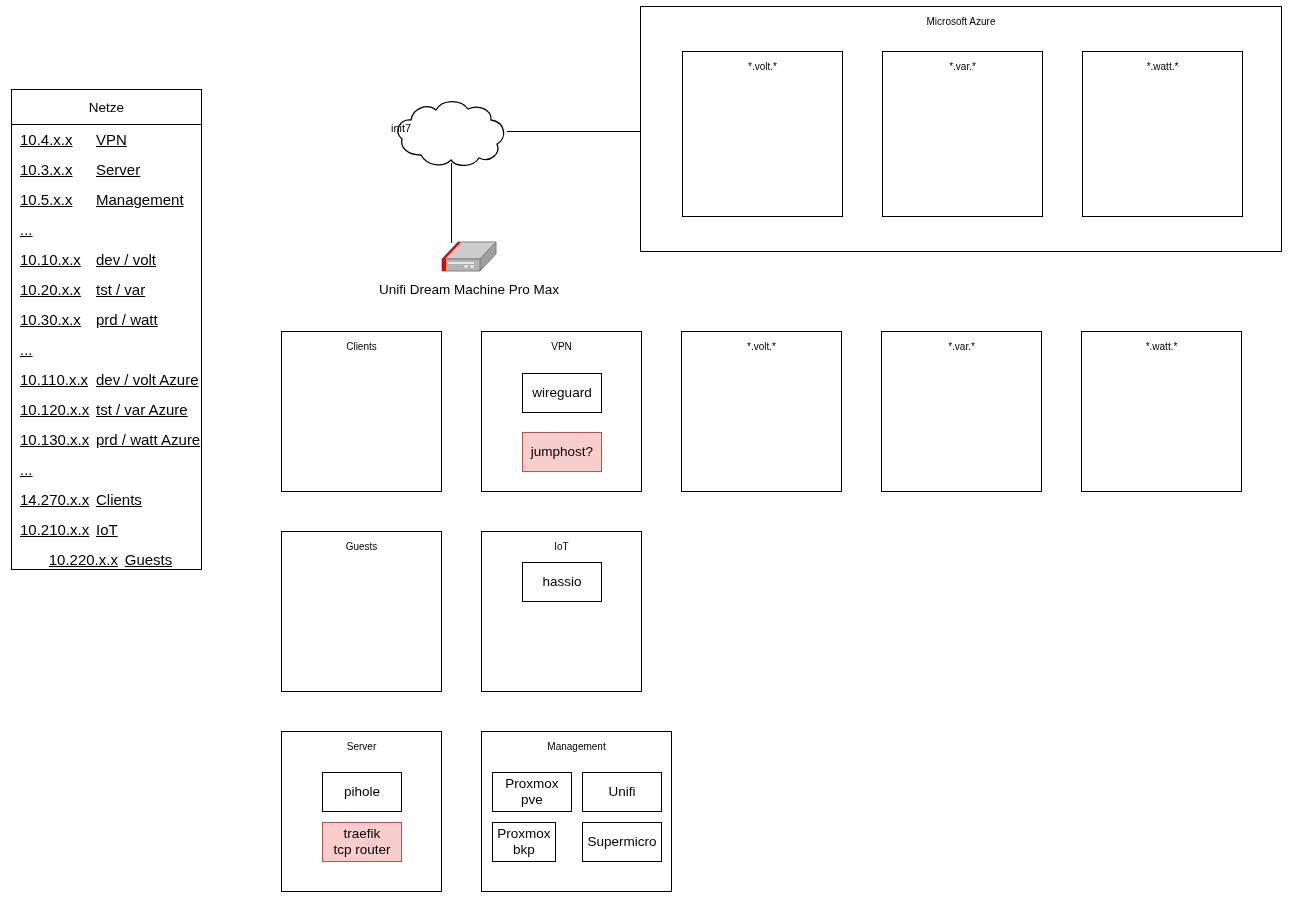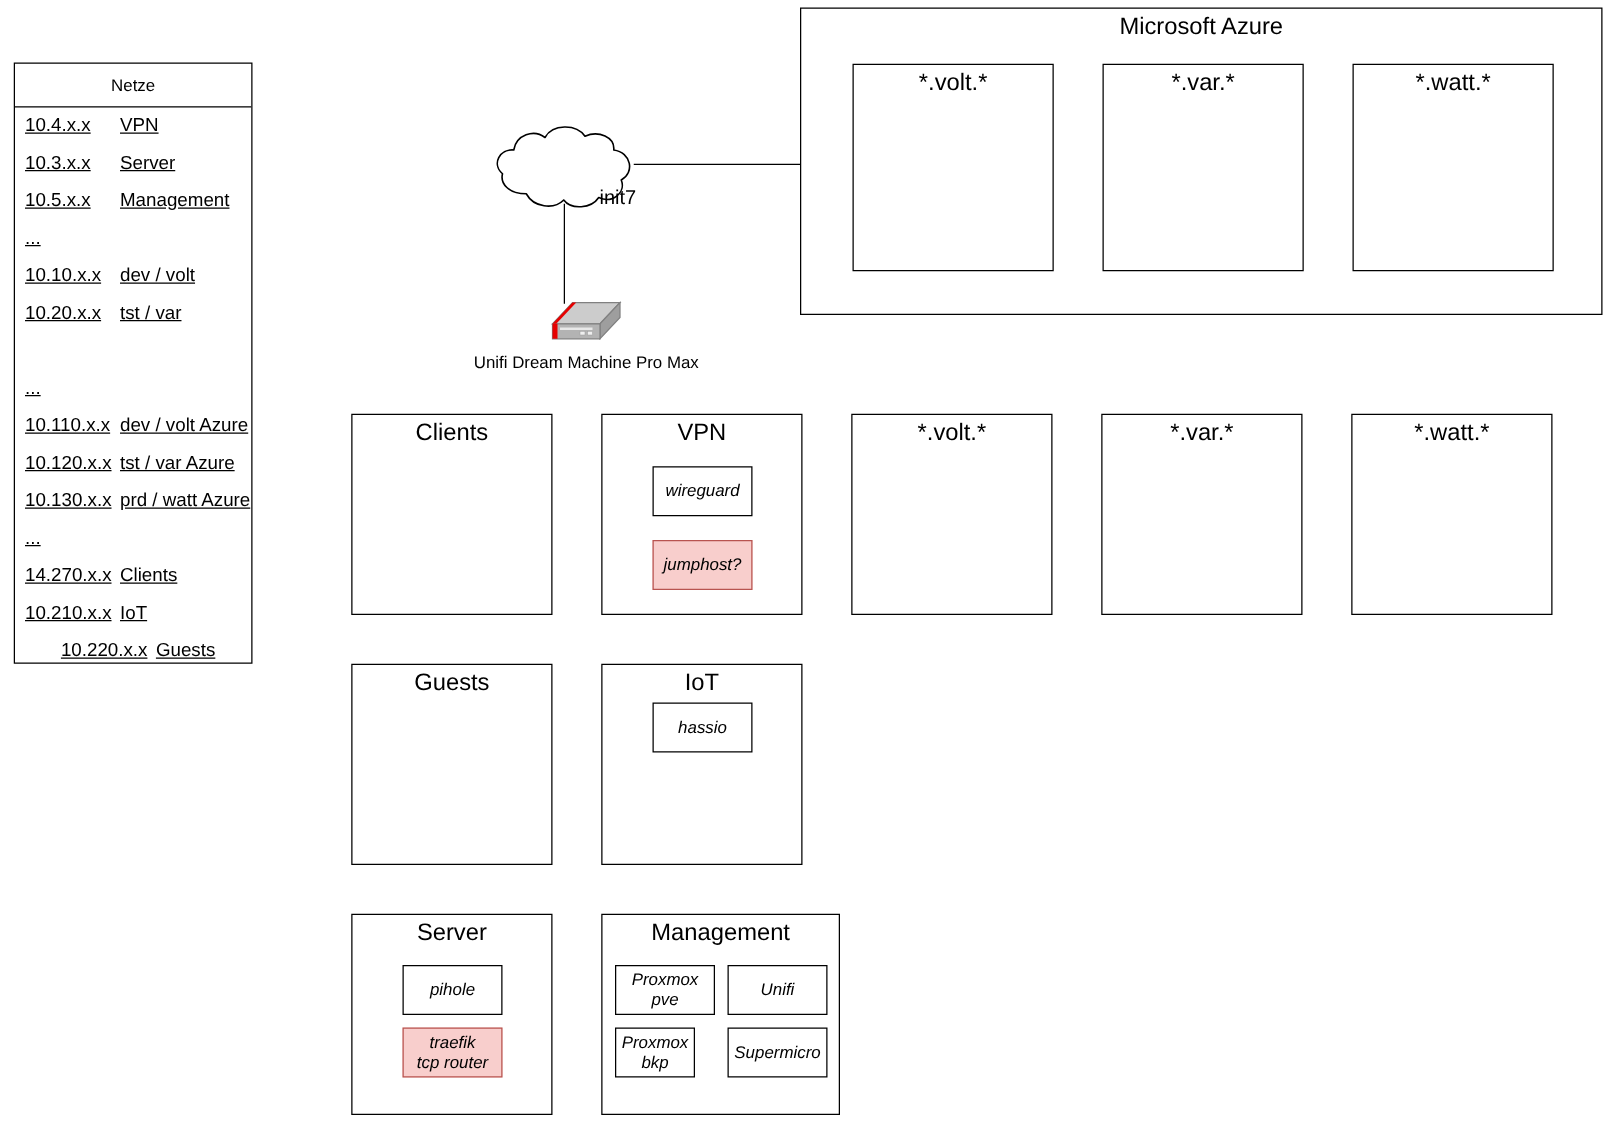--- a/index.html
+++ b/index.html
@@ -26,47 +26,47 @@
     background: #ffffff;
   }
 
   
   .group-title {
     position: absolute;
     left: 0;
     right: 0;
     top: 7px;
     text-align: center;
-    font-size: 19px;
+    font-size: 10px;
     line-height: 16px;
     white-space: nowrap;
   }
 
   
   .node {
     border: 1.4px solid #000000;
     background: #ffffff;
     display: flex;
     align-items: center;
     justify-content: center;
     text-align: center;
     font-size: 13.5px;
     line-height: 16px;
-    font-style: italic;
   }
   .node.pink {
     background: #f8cecc;
     border-color: #b85450;
   }
   .node .stack { display: block; }
 
   
   #netze-table {
     border: 1.4px solid #000000;
     background: #ffffff;
+    margin-top: 39px;
   }
   #netze-header {
     position: absolute;
     left: 0; right: 0; top: 0;
     height: 34px;
     border-bottom: 1.4px solid #000000;
     display: flex;
     align-items: center;
     justify-content: center;
     font-size: 13.5px;
@@ -99,23 +99,22 @@
     width: 0;
     border-left: 1.2px solid #000000;
   }
 
   
   #cloud-wrap { position: absolute; }
   #cloud-label {
     position: absolute;
     left: 0; right: 0;
     top: 24px;
-    text-align: right;
-    font-size: 16px;
-    margin-top: 28px;
+    text-align: left;
+    font-size: 11px;
   }
 
   
   #router-wrap { position: absolute; }
   #router-caption {
     position: absolute;
     top: 42px;
     left: 50%;
     transform: translateX(-50%);
     white-space: nowrap;
@@ -148,20 +147,24 @@
       <span class="netze-cidr">...</span>
       <span class="netze-name"></span>
     </div>
     <div class="netze-row" style="top:154px;">
       <span class="netze-cidr">10.10.x.x</span>
       <span class="netze-name">dev / volt</span>
     </div>
     <div class="netze-row" style="top:184px;">
       <span class="netze-cidr">10.20.x.x</span>
       <span class="netze-name">tst / var</span>
+    </div>
+    <div class="netze-row" style="top:214px;">
+      <span class="netze-cidr">10.30.x.x</span>
+      <span class="netze-name">prd / watt</span>
     </div>
     <div class="netze-row" style="top:244px;">
       <span class="netze-cidr">...</span>
       <span class="netze-name"></span>
     </div>
     <div class="netze-row" style="top:274px;">
       <span class="netze-cidr">10.110.x.x</span>
       <span class="netze-name">dev / volt Azure</span>
     </div>
     <div class="netze-row" style="top:304px;">

